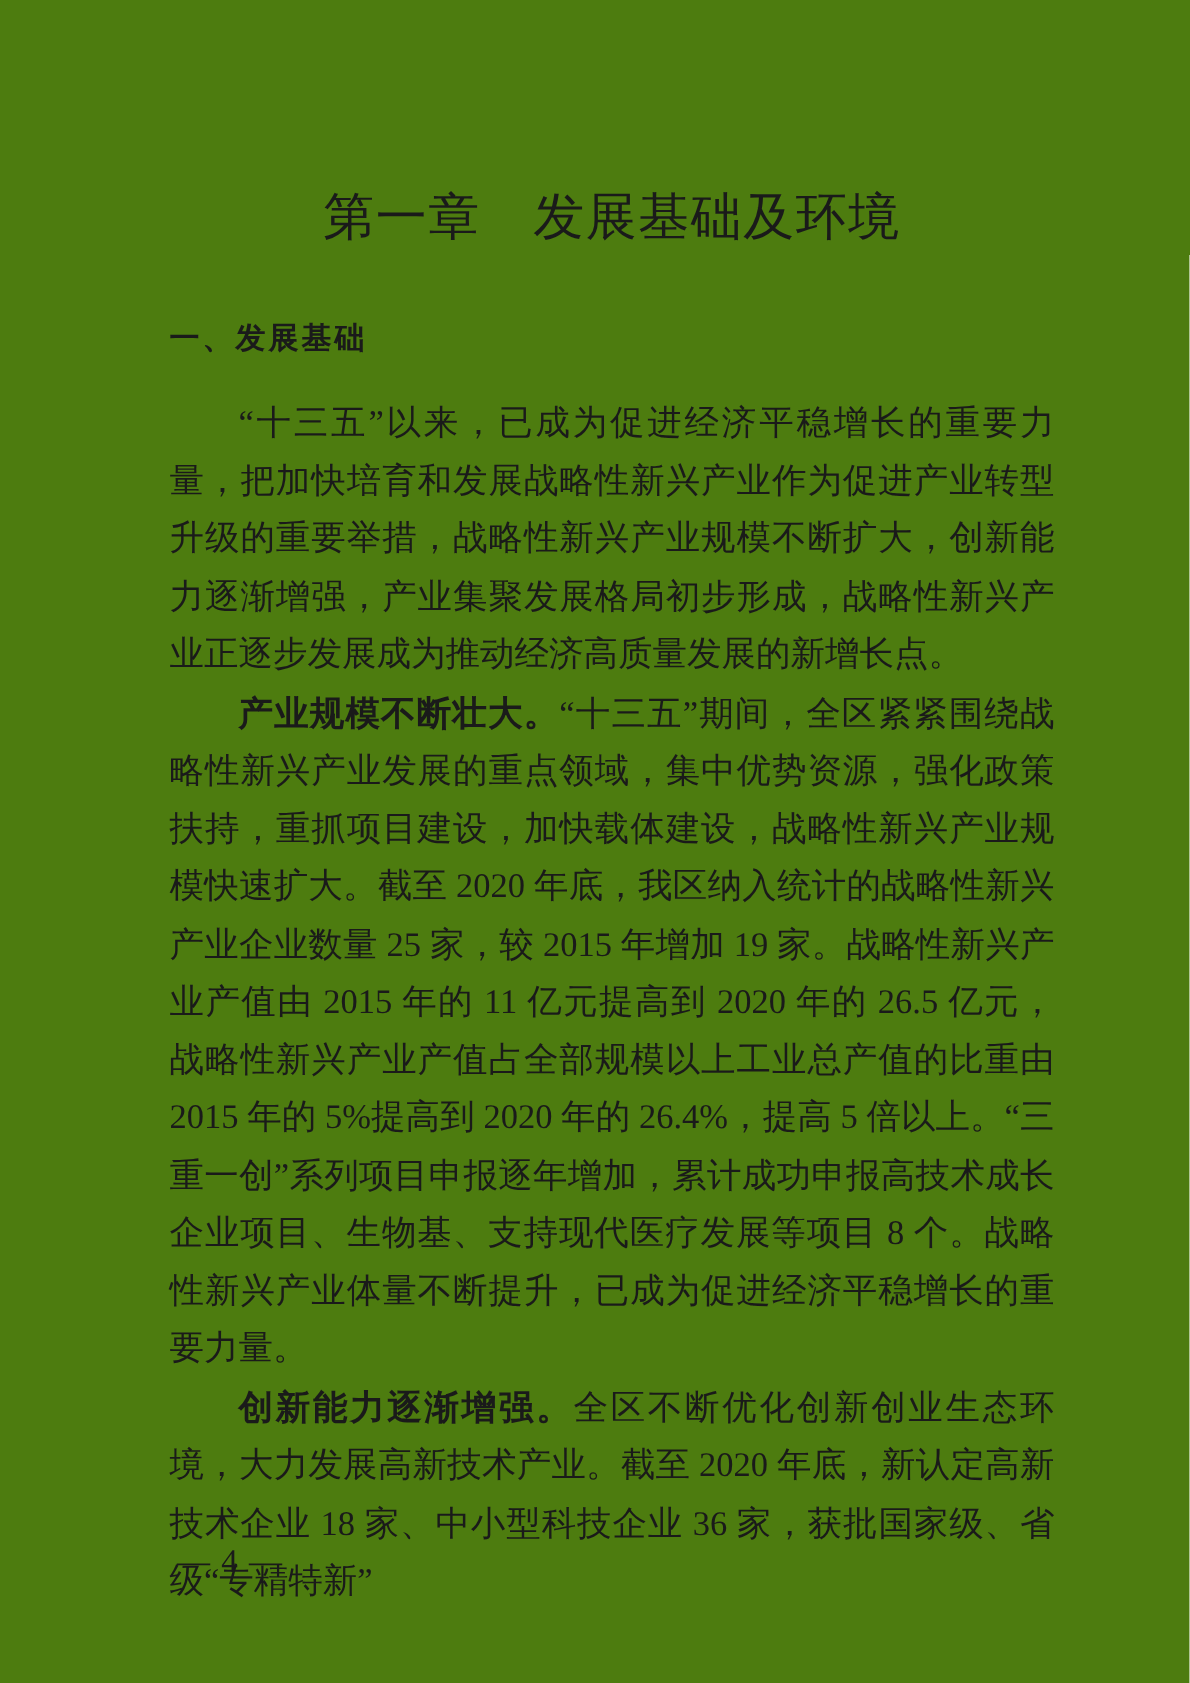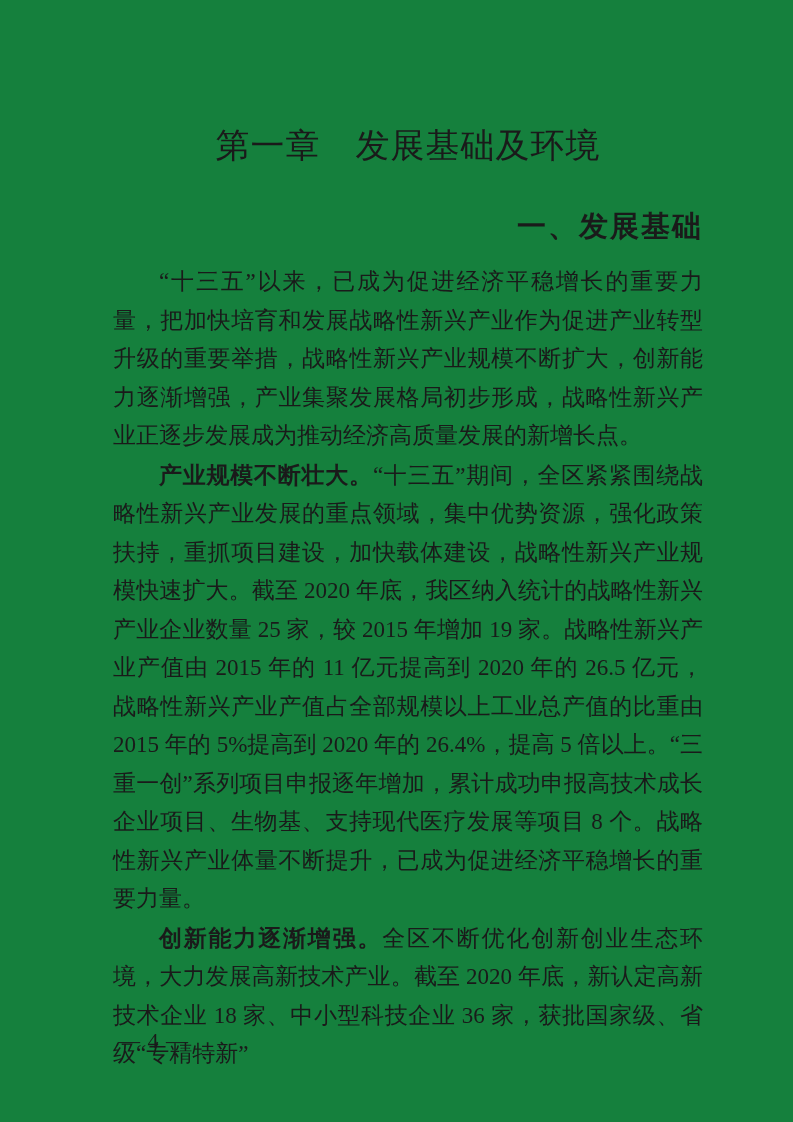--- a/index.html
+++ b/index.html
@@ -1,20 +1,20 @@
 <!DOCTYPE html>
 <html><head>
 <meta charset="utf-8">
 <style>
   html, body { margin: 0; padding: 0; background: #ffffff; }
   .page {
     position: relative;
     width: 793px;
     height: 1122px;
-    background: #15803d;
+    background: #4d7c0f;
     color: #1a1a1a;
     font-family: "Liberation Serif", "DejaVu Serif", serif;
     overflow: hidden;
   }
   .content {
     position: absolute;
     left: 113px;
     top: 0;
     width: 590px;
   }
@@ -23,25 +23,25 @@
     padding-top: 126px;
     font-size: 34px;
     line-height: 40px;
     font-weight: 400;
     text-align: center;
     letter-spacing: 1px;
     white-space: pre;
   }
   .section-heading {
     margin: 46px 0 0 0;
-    font-size: 29px;
+    font-size: 20px;
     line-height: 28px;
     font-weight: 700;
     font-family: "Liberation Sans", "DejaVu Sans", sans-serif;
-    text-align: right;
+    text-align: left;
     letter-spacing: 2px;
   }
   .body-text p {
     margin: 0;
     font-size: 23px;
     line-height: 38.5px;
     text-align: justify;
     text-indent: 2em;
   }
   .body-text p:first-child { margin-top: 22px; }

